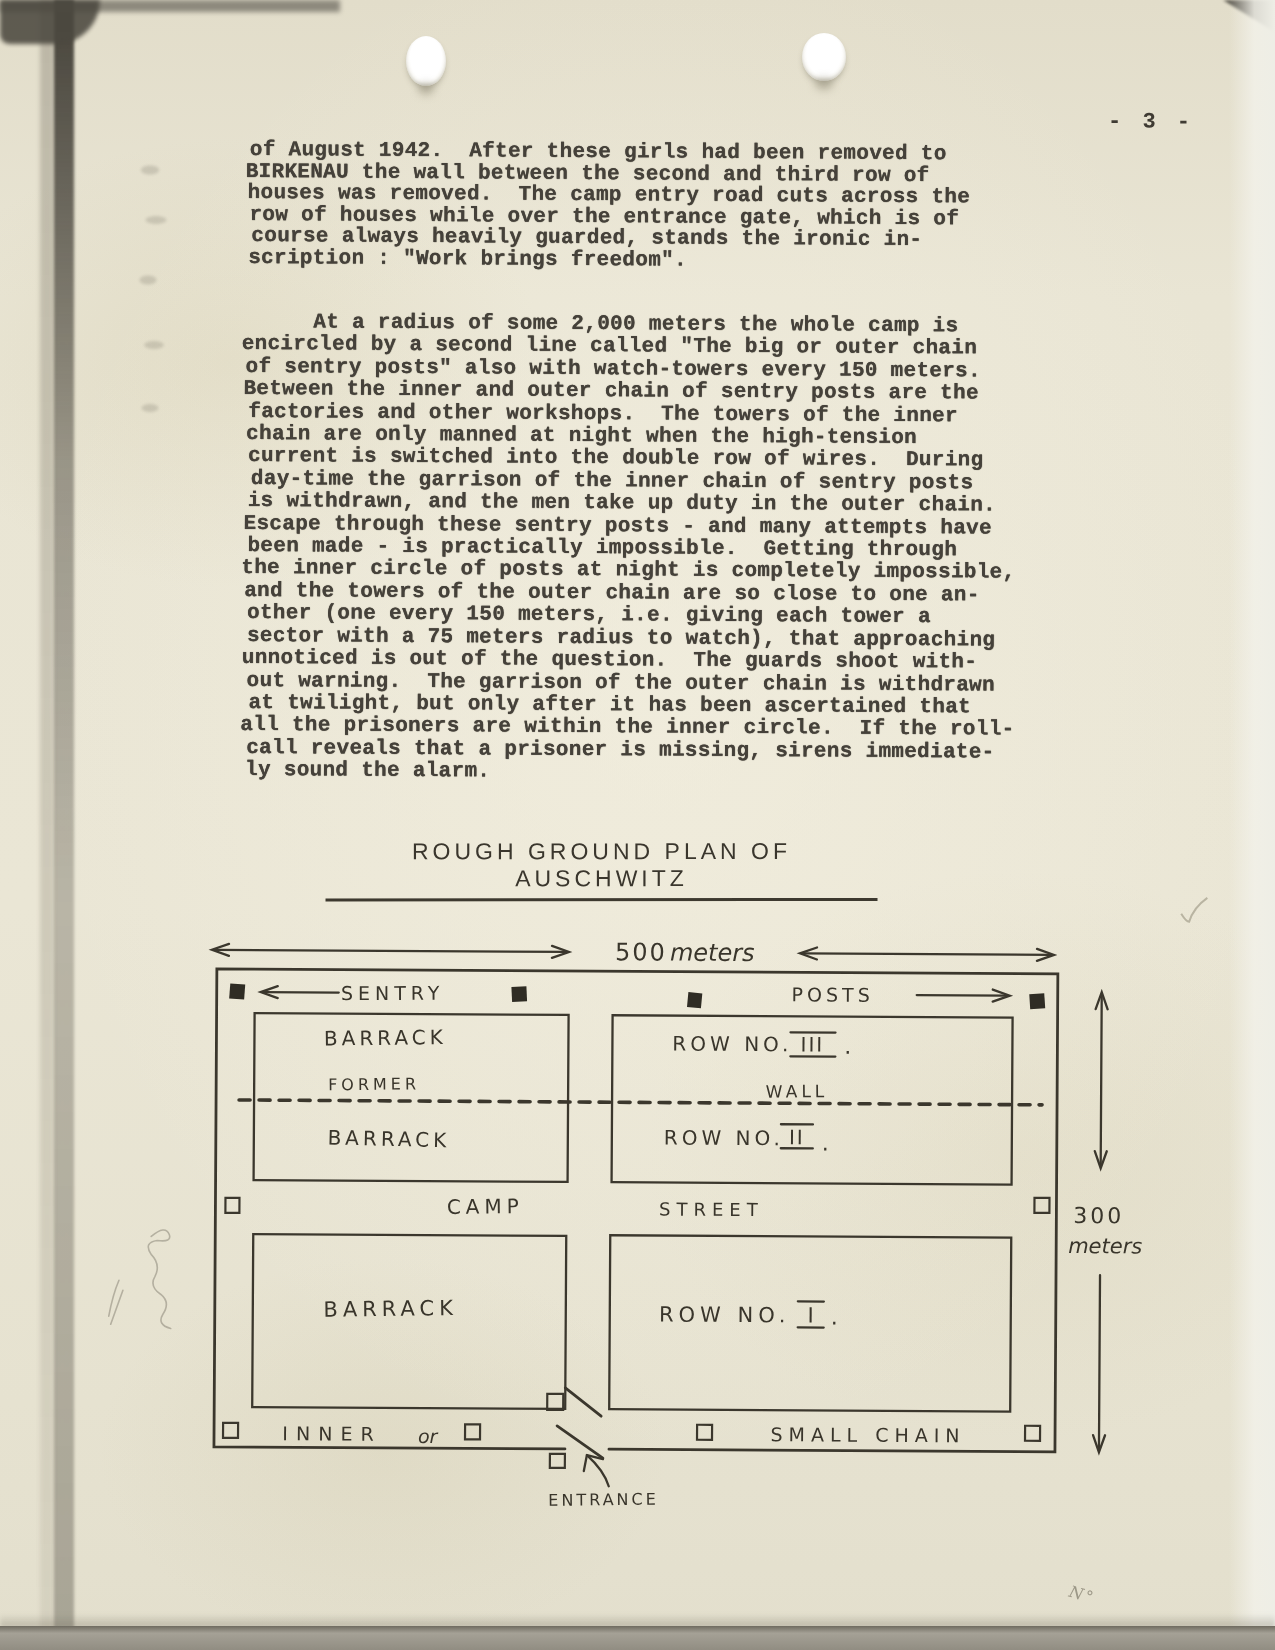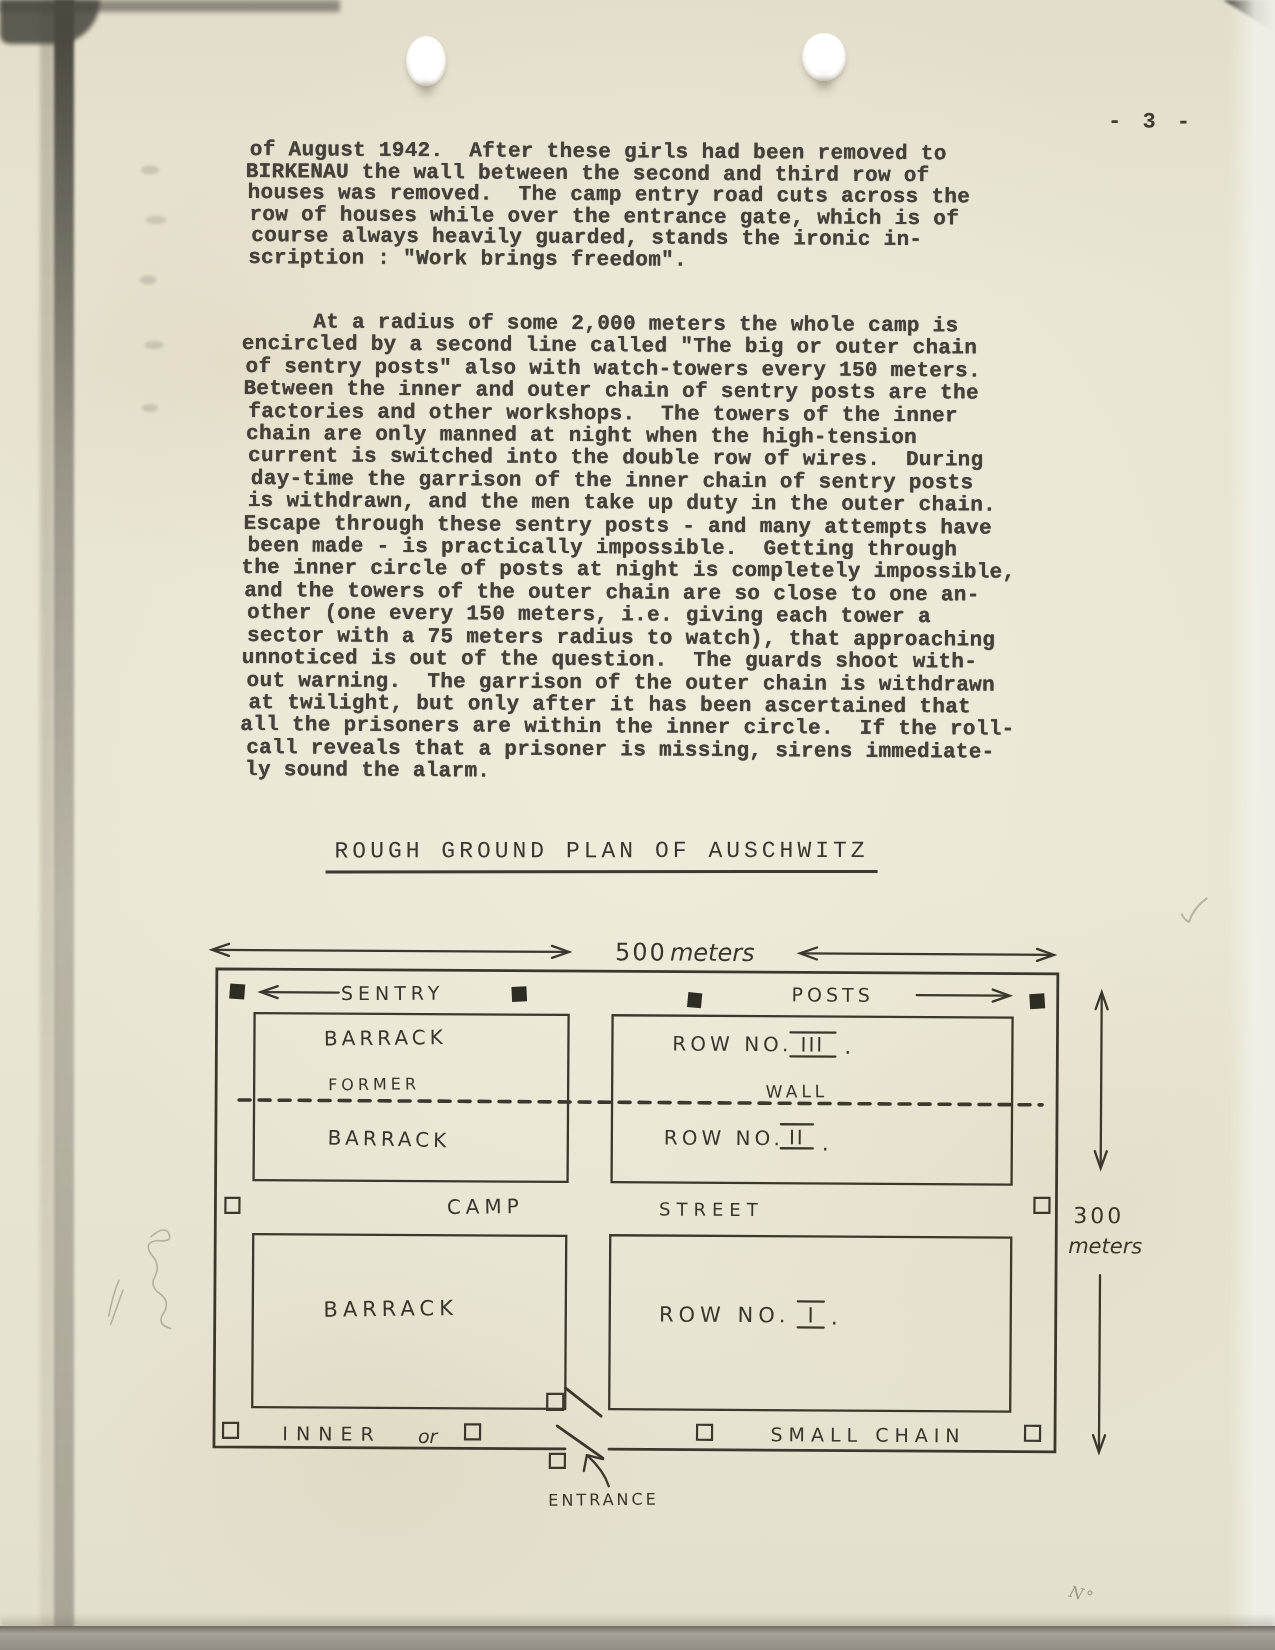--- a/index.html
+++ b/index.html
@@ -58,21 +58,21 @@
   .p2 .tl:nth-child(2){left:-7px} .p2 .tl:nth-child(3){left:-3px}
   .p2 .tl:nth-child(4){left:-5px} .p2 .tl:nth-child(6){left:-2px}
   .p2 .tl:nth-child(8){left:3px}  .p2 .tl:nth-child(10){left:-4px}
   .p2 .tl:nth-child(12){left:-6px}.p2 .tl:nth-child(13){left:-3px}
   .p2 .tl:nth-child(16){left:-5px}.p2 .tl:nth-child(18){left:2px}
   .p2 .tl:nth-child(19){left:-6px}.p2 .tl:nth-child(21){left:-1px}
   .pageno{position:absolute;left:1108px;top:104px;width:110px;color:#3f3b33;
     font-family:"Liberation Mono", monospace;font-size:22px;font-weight:700;letter-spacing:4px;}
   
   .dtitle{position:absolute;left:330px;top:836px;width:552px;text-align:center;
-    font-family:Liberation Mono, monospace;font-size:23px;letter-spacing:4px;color:#3a362d;
+    font-family:Liberation Sans, sans-serif;font-size:23px;letter-spacing:4px;color:#3a362d;
     padding-bottom:6px;border-bottom:3px solid #3d392f; transform:rotate(-.4deg);}
   .plan{position:absolute;left:150px;top:900px;}
   .cornermark{position:absolute;left:1078px;top:1580px;font-family:"DejaVu Serif", serif;
     font-style:italic;font-size:16px;color:rgba(108,103,88,.6);transform:rotate(16deg);letter-spacing:2px;}
   .scrib{position:absolute;left:100px;top:1195px;}
   .checkmark{position:absolute;left:1178px;top:888px;}
   
   svg text{font-family:"DejaVu Sans", sans-serif; fill:#39352b;}
 </style>
 </head>

